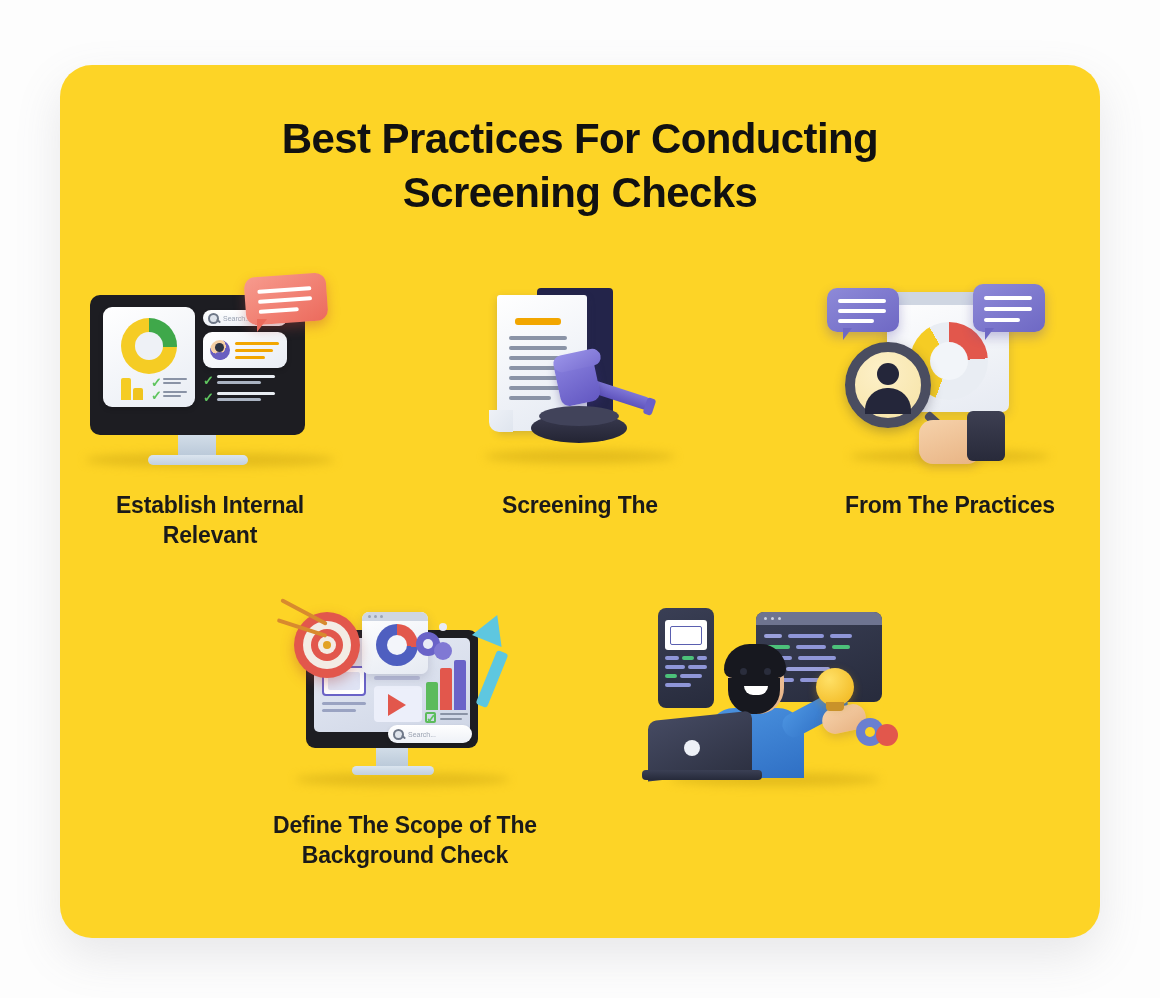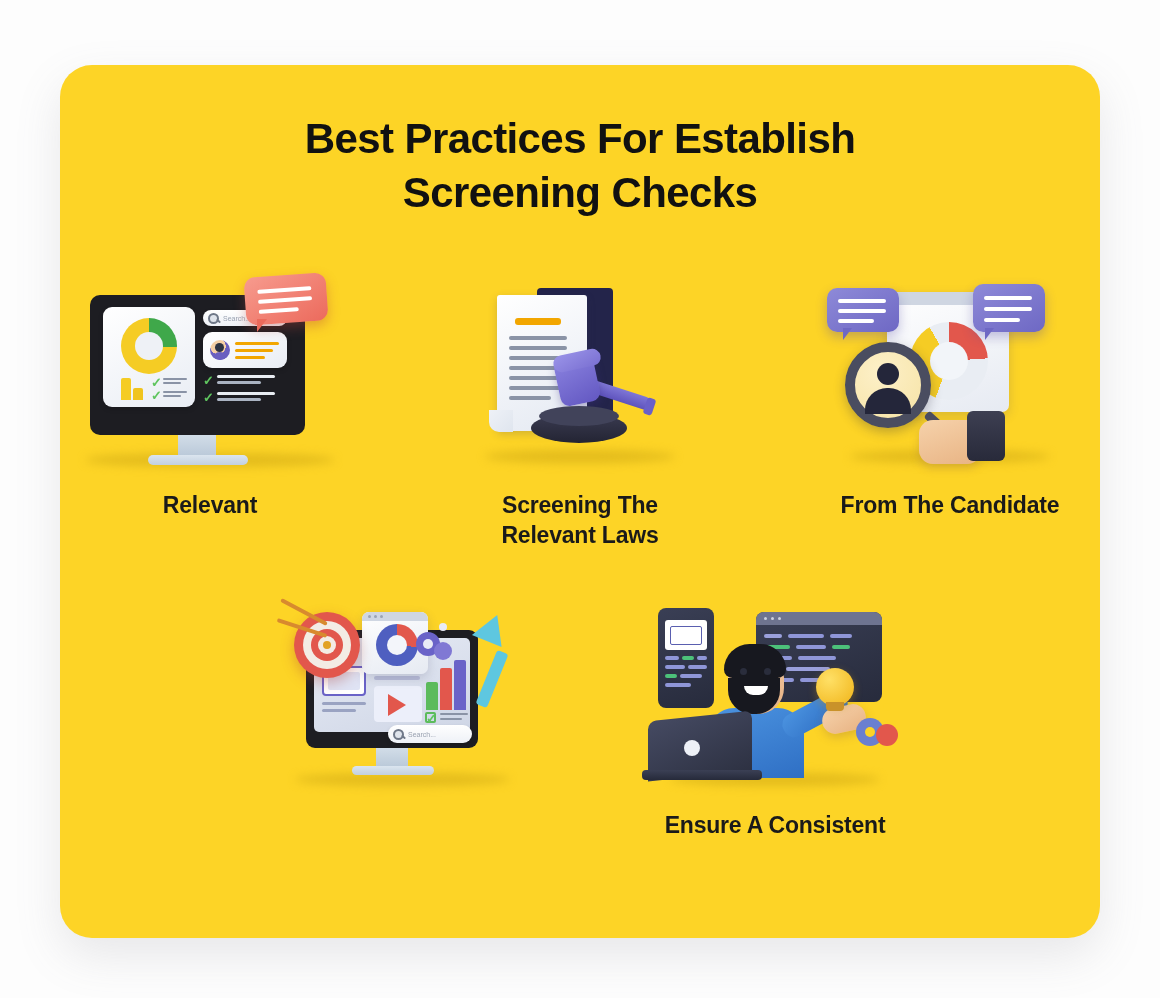--- a/index.html
+++ b/index.html
@@ -216,21 +216,21 @@
   .man-shirt { background: linear-gradient(160deg,#4b93e0,#2f6fc4); border-radius: 26px 26px 0 0; }
   .man-arm { background: linear-gradient(160deg,#4b93e0,#2f6fc4); border-radius: 11px; }
 </style>
 </head>
 <body>
 
 <div class="stage">
   <div class="card">
 
     <div class="title">
-      <div>Best Practices For Establish</div>
+      <div>Best Practices For Conducting</div>
       <div>Screening Checks</div>
     </div>
 
     <div class="grid-row row1">
 
       <div class="cell">
         <div class="art">
           <div class="abs shadow-oval" style="left:10px;top:183px;width:250px;height:14px;"></div>
 
           <div class="abs mon-body" style="left:15px;top:25px;width:215px;height:140px;"></div>
@@ -271,20 +271,21 @@
           <div class="abs tline" style="left:142px;top:128px;width:44px;height:3px;background:#aab3c2;"></div>
 
           <div class="abs bubble-red" style="left:170px;top:5px;width:82px;height:48px;transform:rotate(-4deg);">
             <div class="bline abs" style="left:13px;top:13px;width:54px;"></div>
             <div class="bline abs" style="left:13px;top:23px;width:54px;"></div>
             <div class="bline abs" style="left:13px;top:33px;width:40px;"></div>
           </div>
           <div class="abs" style="left:182px;top:49px;width:0;height:0;border-left:10px solid #ec6a5c;border-bottom:13px solid transparent;"></div>
         </div>
         <div class="caption">
+          <div>Establish Internal</div>
           <div>Relevant</div>
         </div>
       </div>
 
       <div class="cell">
         <div class="art">
           <div class="abs shadow-oval" style="left:40px;top:180px;width:190px;height:13px;"></div>
           <div class="abs doc-back" style="left:92px;top:18px;width:76px;height:130px;"></div>
           <div class="abs doc-front" style="left:52px;top:25px;width:90px;height:136px;"></div>
           <div class="abs" style="left:44px;top:140px;width:24px;height:22px;background:linear-gradient(135deg,#eef1f7,#dfe5ee);border-radius:0 0 0 10px;"></div>
@@ -299,21 +300,20 @@
 
           <div class="abs gavel-handle" style="left:140px;top:118px;width:66px;height:13px;transform:rotate(18deg);"></div>
           <div class="abs" style="left:200px;top:128px;width:9px;height:17px;background:#6a60c8;border-radius:3px;transform:rotate(18deg);"></div>
           <div class="abs gavel-head" style="left:112px;top:86px;width:40px;height:48px;transform:rotate(-12deg);"></div>
           <div class="abs" style="left:108px;top:82px;width:48px;height:17px;background:linear-gradient(160deg,#9a93e8,#7a70d2);border-radius:9px;transform:rotate(-12deg);"></div>
           <div class="abs gavel-base" style="left:86px;top:143px;width:96px;height:30px;"></div>
           <div class="abs" style="left:94px;top:136px;width:80px;height:20px;background:#41435a;border-radius:50%;"></div>
         </div>
         <div class="caption">
           <div>Screening The</div>
-          <div>Relevant Laws</div>
         </div>
       </div>
 
       <div class="cell">
         <div class="art">
           <div class="abs shadow-oval" style="left:35px;top:180px;width:200px;height:13px;"></div>
 
           <div class="abs browser-card" style="left:72px;top:22px;width:122px;height:120px;"></div>
           <div class="abs browser-bar" style="left:72px;top:22px;width:122px;height:13px;"></div>
           <div class="abs dot3" style="left:168px;top:27px;"></div>
@@ -339,21 +339,21 @@
 
           <div class="abs mag-big-ring" style="left:30px;top:72px;width:86px;height:86px;"></div>
           <div class="abs person-head" style="left:62px;top:93px;width:22px;height:22px;"></div>
           <div class="abs person-body" style="left:50px;top:118px;width:46px;height:26px;"></div>
           <div class="abs" style="left:108px;top:148px;width:26px;height:9px;background:#4a4d60;border-radius:4px;transform:rotate(42deg);"></div>
 
           <div class="abs hand" style="left:104px;top:150px;width:62px;height:44px;"></div>
           <div class="abs cuff" style="left:152px;top:141px;width:38px;height:50px;"></div>
         </div>
         <div class="caption">
-          <div>From The Candidate</div>
+          <div>From The Practices</div>
         </div>
       </div>
     </div>
 
     <div class="grid-row row2">
 
       <div class="cell">
         <div class="art">
           <div class="abs shadow-oval" style="left:25px;top:183px;width:215px;height:13px;"></div>
 
@@ -406,20 +406,24 @@
           <div class="abs" style="left:8px;top:20px;width:52px;height:4px;background:#d88a2e;border-radius:2px;transform:rotate(28deg);"></div>
           <div class="abs" style="left:6px;top:36px;width:52px;height:4px;background:#d88a2e;border-radius:2px;transform:rotate(18deg);"></div>
 
           <div class="abs arrow-cyan" style="left:216px;top:60px;width:12px;height:58px;transform:rotate(22deg);border-radius:3px;"></div>
           <div class="abs" style="left:206px;top:24px;width:0;height:0;border-left:16px solid transparent;border-right:16px solid transparent;border-bottom:28px solid #5ec7e0;transform:rotate(22deg);"></div>
 
           <div class="abs search-pill" style="left:118px;top:135px;width:84px;height:18px;">
             <span class="mag-ring"></span>
             <span class="search-txt">Search...</span>
           </div>
+        </div>
+        <div class="caption">
+          <div>Define The Scope of The</div>
+          <div>Background Check</div>
         </div>
       </div>
 
       <div class="cell">
         <div class="art">
           <div class="abs shadow-oval" style="left:30px;top:183px;width:210px;height:13px;"></div>
 
           <div class="abs dev-dark" style="left:18px;top:18px;width:56px;height:100px;"></div>
           <div class="abs" style="left:25px;top:30px;width:42px;height:30px;background:#fff;border-radius:3px;"></div>
           <div class="abs" style="left:30px;top:36px;width:32px;height:19px;border:1.5px solid #5a5fb0;border-radius:2px;"></div>
@@ -466,19 +470,18 @@
           <div class="abs gear" style="left:216px;top:128px;width:28px;height:28px;background:#6a7fd0;"></div>
           <div class="abs" style="left:225px;top:137px;width:10px;height:10px;border-radius:50%;background:#fdd426;"></div>
           <div class="abs gear" style="left:236px;top:106px;width:22px;height:22px;background:#e2574c;"></div>
           <div class="abs" style="left:243px;top:113px;width:8px;height:8px;border-radius:50%;background:#fdd426;"></div>
 
           <div class="abs laptop-lid" style="left:8px;top:126px;width:104px;height:60px;transform:skewY(-6deg);"></div>
           <div class="abs" style="left:44px;top:150px;width:16px;height:16px;border-radius:50%;background:#eef1f7;"></div>
           <div class="abs laptop-base" style="left:2px;top:180px;width:120px;height:10px;"></div>
         </div>
         <div class="caption">
-          <div>Ensure A Consistent</div>
         </div>
       </div>
     </div>
 
   </div>
 </div>
 
 </body></html>

